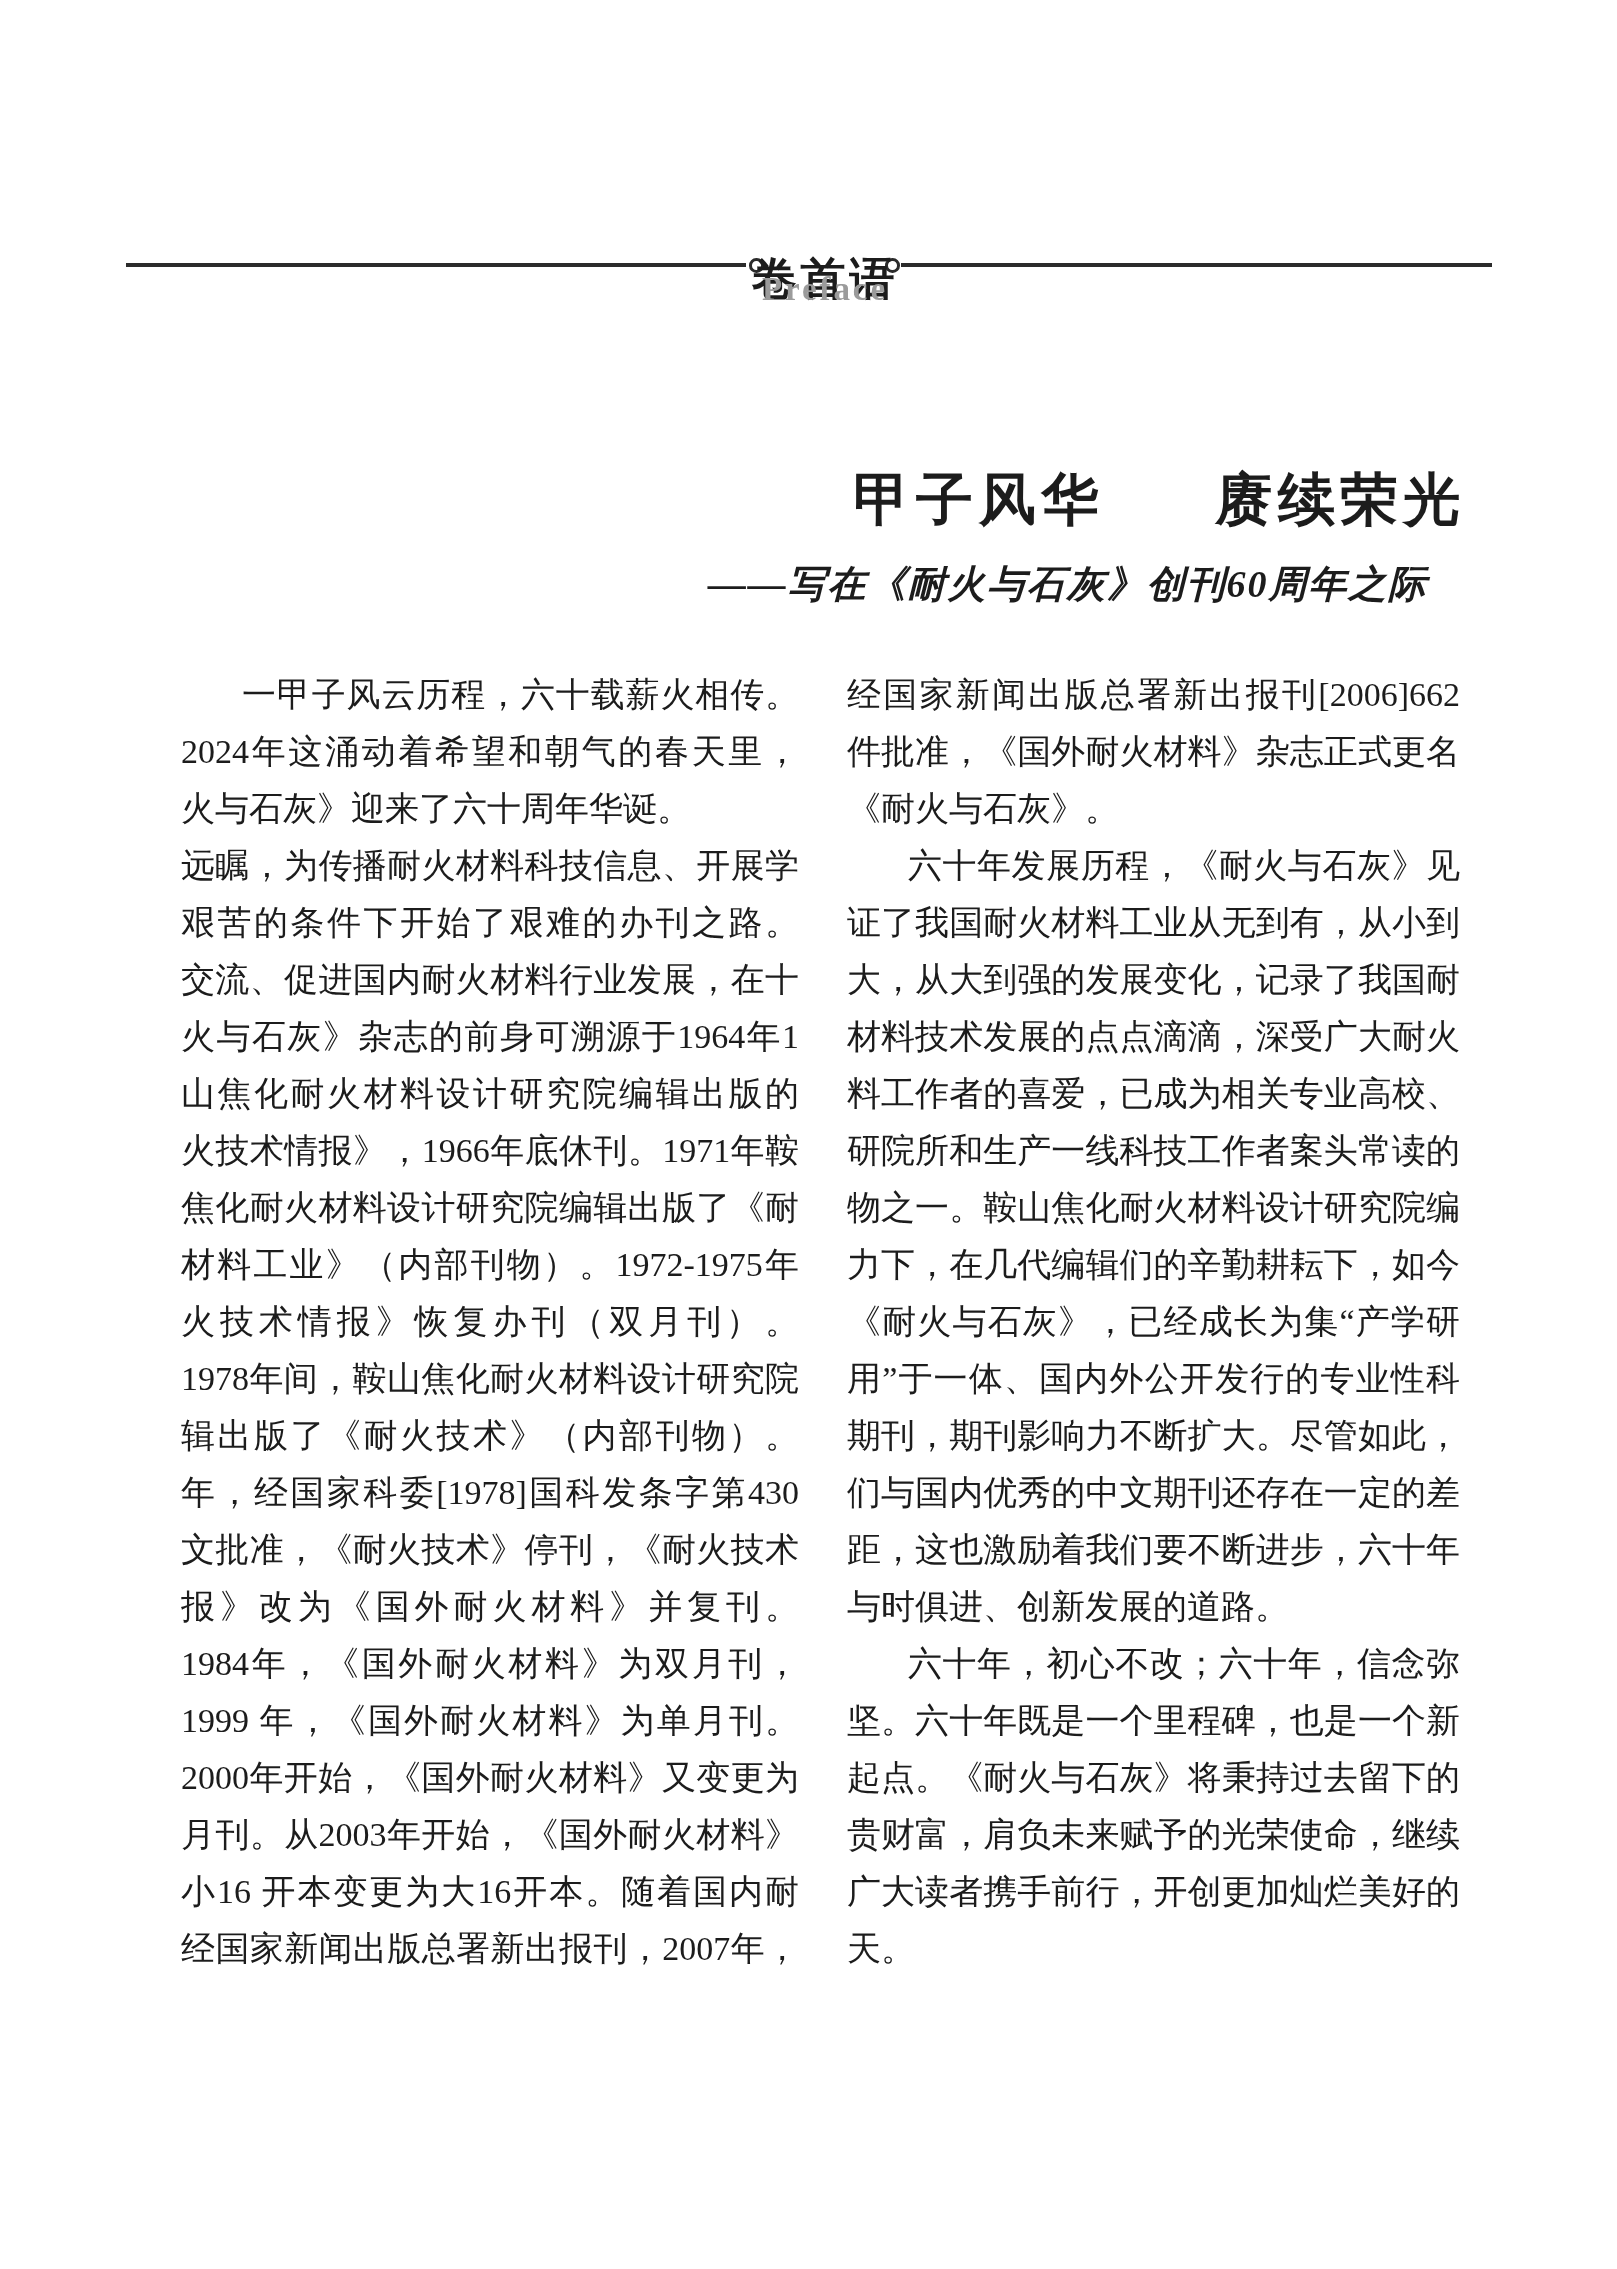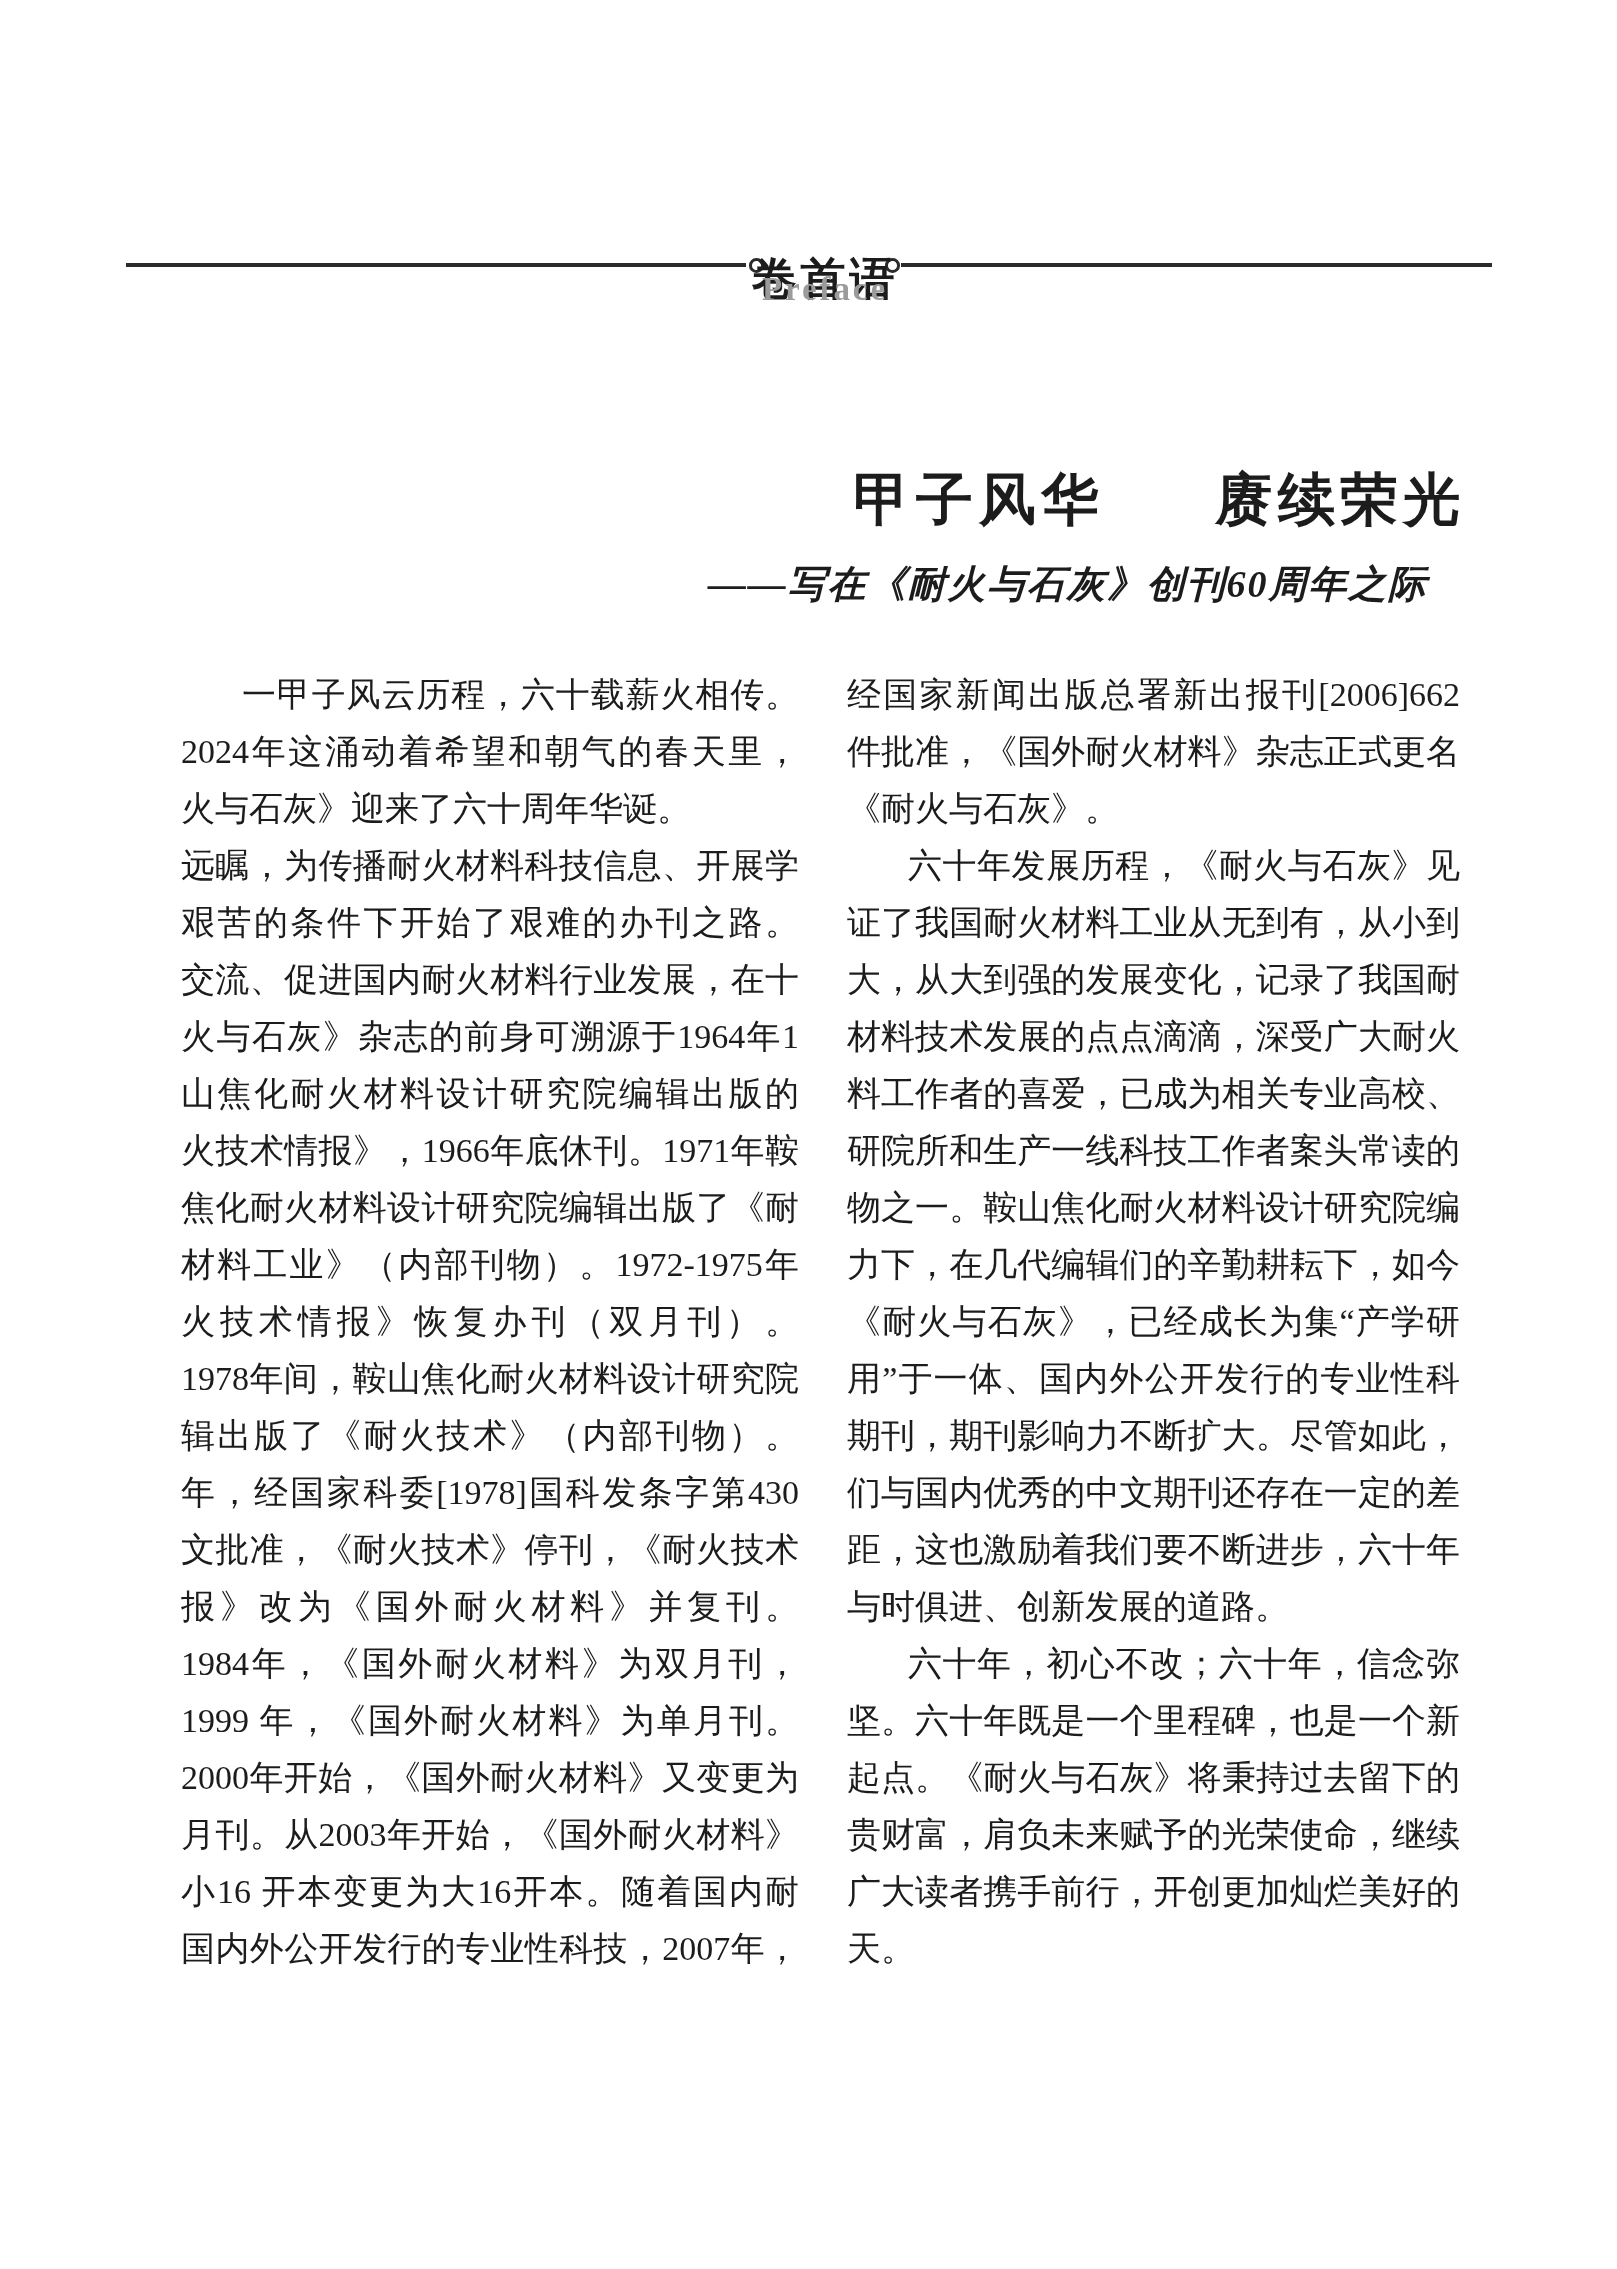--- a/index.html
+++ b/index.html
@@ -152,21 +152,21 @@
         <div class="line fill">1978年间，鞍山焦化耐火材料设计研究院编</div>
         <div class="line fill">辑出版了《耐火技术》（内部刊物）。1979</div>
         <div class="line fill">年，经国家科委[1978]国科发条字第430 号</div>
         <div class="line fill">文批准，《耐火技术》停刊，《耐火技术情</div>
         <div class="line fill">报》改为《国外耐火材料》并复刊。1979-</div>
         <div class="line fill">1984年，《国外耐火材料》为双月刊，1985-</div>
         <div class="line fill">1999 年，《国外耐火材料》为单月刊。从</div>
         <div class="line fill">2000年开始，《国外耐火材料》又变更为双</div>
         <div class="line fill">月刊。从2003年开始，《国外耐火材料》由</div>
         <div class="line fill">小16 开本变更为大16开本。随着国内耐火</div>
-        <div class="line fill">国内外公开发行的专业性科技，2007年，</div>
+        <div class="line fill">经国家新闻出版总署新出报刊，2007年，</div>
       </div>
     <div class="col right">
         <div class="line fill">经国家新闻出版总署新出报刊[2006]662号文</div>
         <div class="line fill">件批准，《国外耐火材料》杂志正式更名为</div>
         <div class="line">《耐火与石灰》。</div>
         <div class="line indent fill">六十年发展历程，《耐火与石灰》见</div>
         <div class="line fill">证了我国耐火材料工业从无到有，从小到</div>
         <div class="line fill">大，从大到强的发展变化，记录了我国耐火</div>
         <div class="line fill">材料技术发展的点点滴滴，深受广大耐火材</div>
         <div class="line fill">料工作者的喜爱，已成为相关专业高校、科</div>

